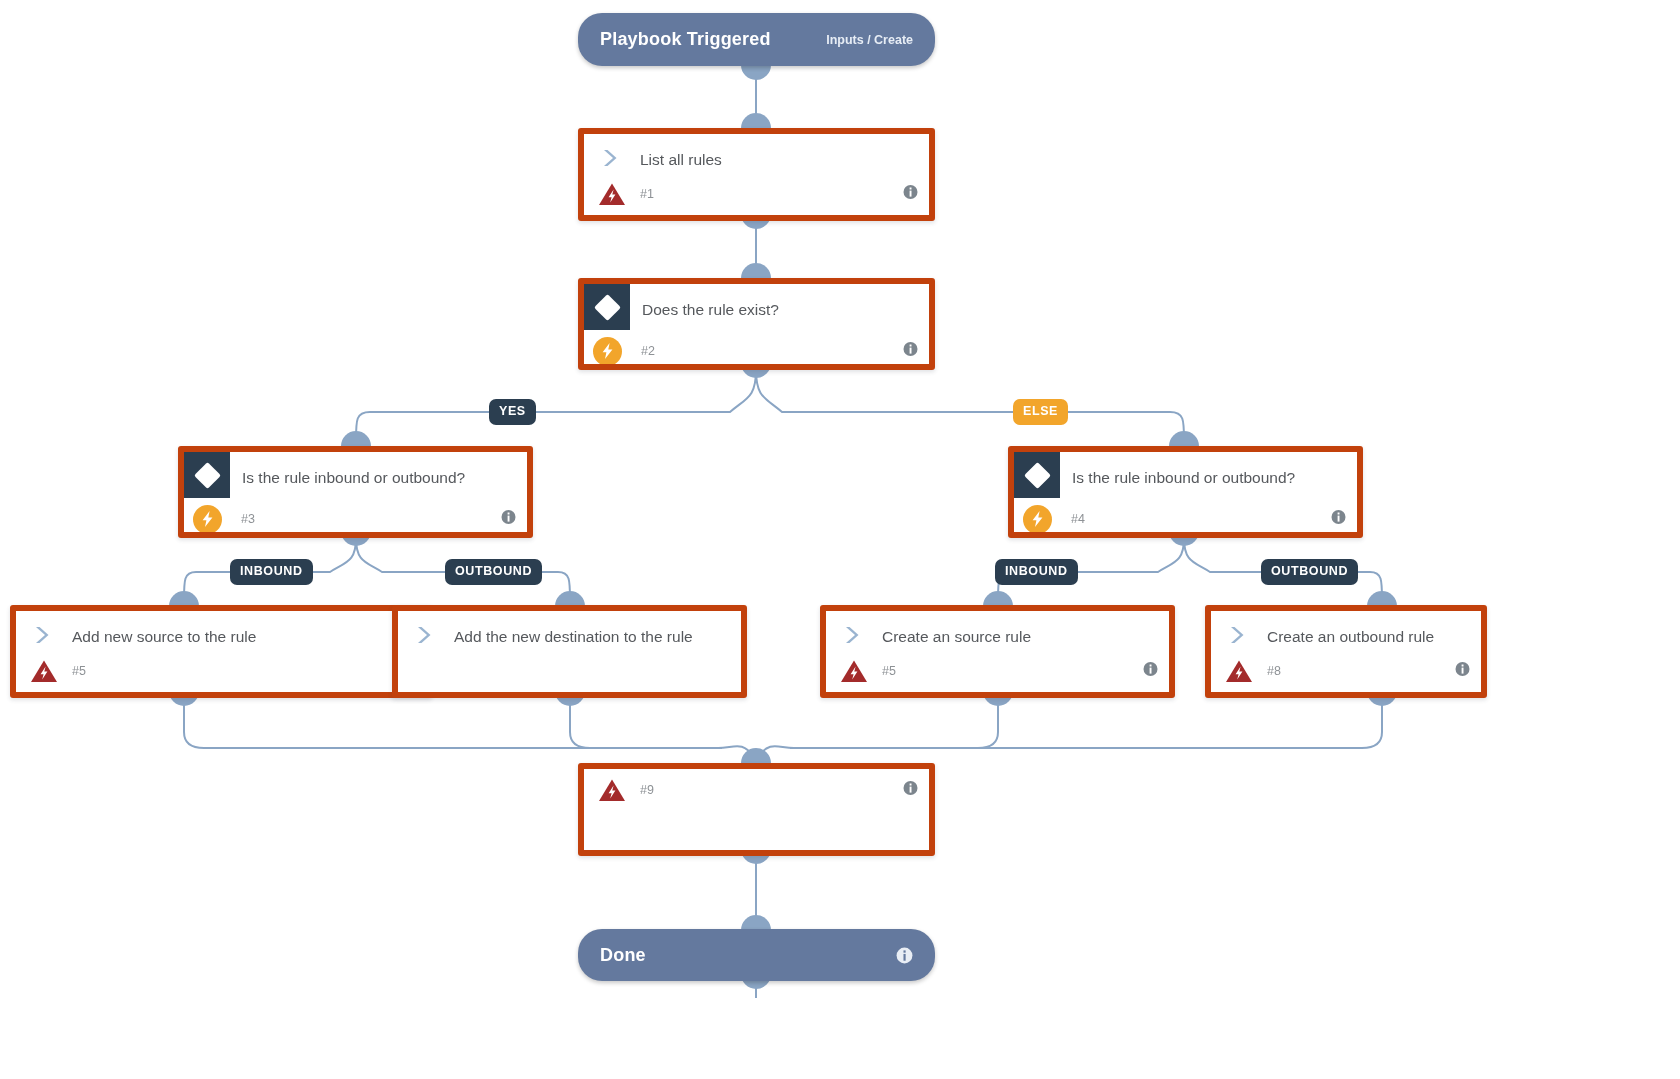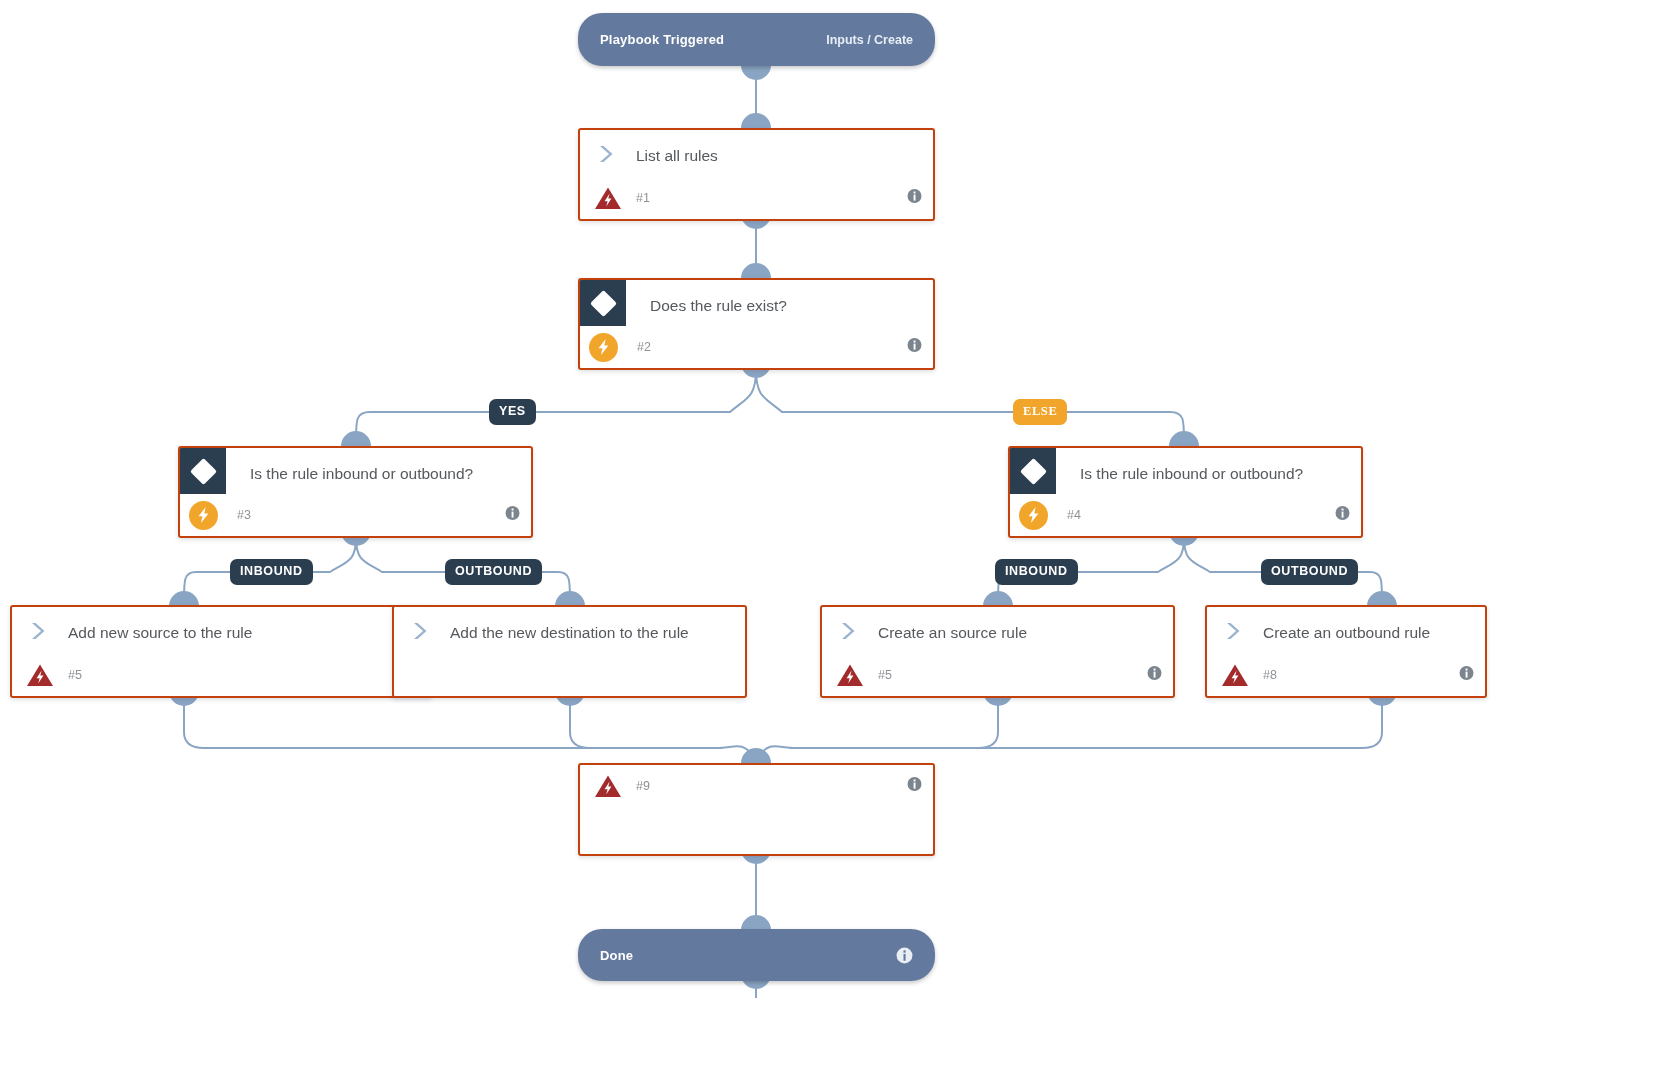--- a/index.html
+++ b/index.html
@@ -37,39 +37,39 @@
     background: #64799e;
     border-radius: 24px;
     box-shadow: 0 2px 4px rgba(0,0,0,0.22);
     display: flex;
     align-items: center;
     box-sizing: border-box;
     padding: 0 22px;
   }
   .pill .pill-title {
     color: #ffffff;
-    font-size: 13px;
+    font-size: 18px;
     font-weight: bold;
     letter-spacing: .2px;
     white-space: nowrap;
     text-align: right;
   }
   .pill .pill-sub {
     margin-left: auto;
     color: #e7edf5;
     font-size: 12.5px;
     font-weight: bold;
     white-space: nowrap;
   }
 
   
   .card {
     position: absolute;
     background: #ffffff;
-    border: 2px solid #c2410c;
+    border: 6px solid #c2410c;
     border-radius: 3px;
     box-shadow: 0 2px 4px rgba(60,70,85,0.16);
     box-sizing: border-box;
     display: flex;
     flex-direction: column;
     overflow: hidden;
   }
   .card-top {
     flex: 1 1 auto;
     display: flex;
@@ -121,21 +121,21 @@
     align-items: center;
     justify-content: center;
   }
   .diamond {
     width: 19px;
     height: 19px;
     background: #ffffff;
     transform: rotate(45deg);
     border-radius: 2px;
   }
-  .cond .card-title { padding-left: 24px; }
+  .cond .card-title { padding-left: 12px; }
 
   
   .warn-wrap {
     width: 56px;
     flex: 0 0 56px;
     display: flex;
     align-items: center;
     justify-content: center;
   }
   .bolt-circle {
@@ -157,21 +157,21 @@
     color: #ffffff;
     font-size: 12.5px;
     font-weight: bold;
     letter-spacing: .6px;
     border-radius: 7px;
     padding: 6px 10px 7px 10px;
     line-height: 13px;
     white-space: nowrap;
     box-sizing: border-box;
   }
-  .blabel.amber { background: #f2a52b; font-family: Liberation Serif, serif; }
+  .blabel.amber { background: #f2a52b; }
 
   
   .knob {
     position: absolute;
     width: 30px;
     height: 15px;
     background: #8aa5c4;
     pointer-events: none;
   }
   .knob.down { border-radius: 0 0 15px 15px; }   

